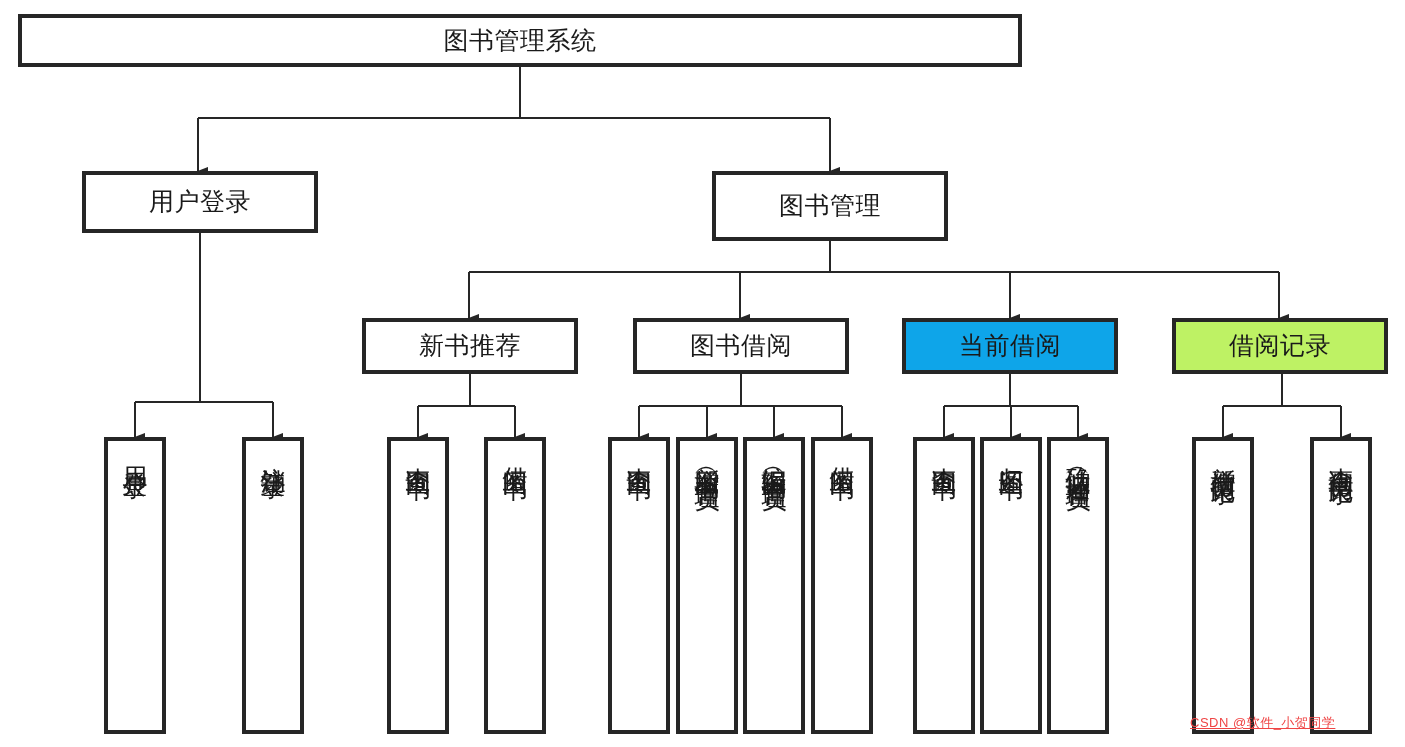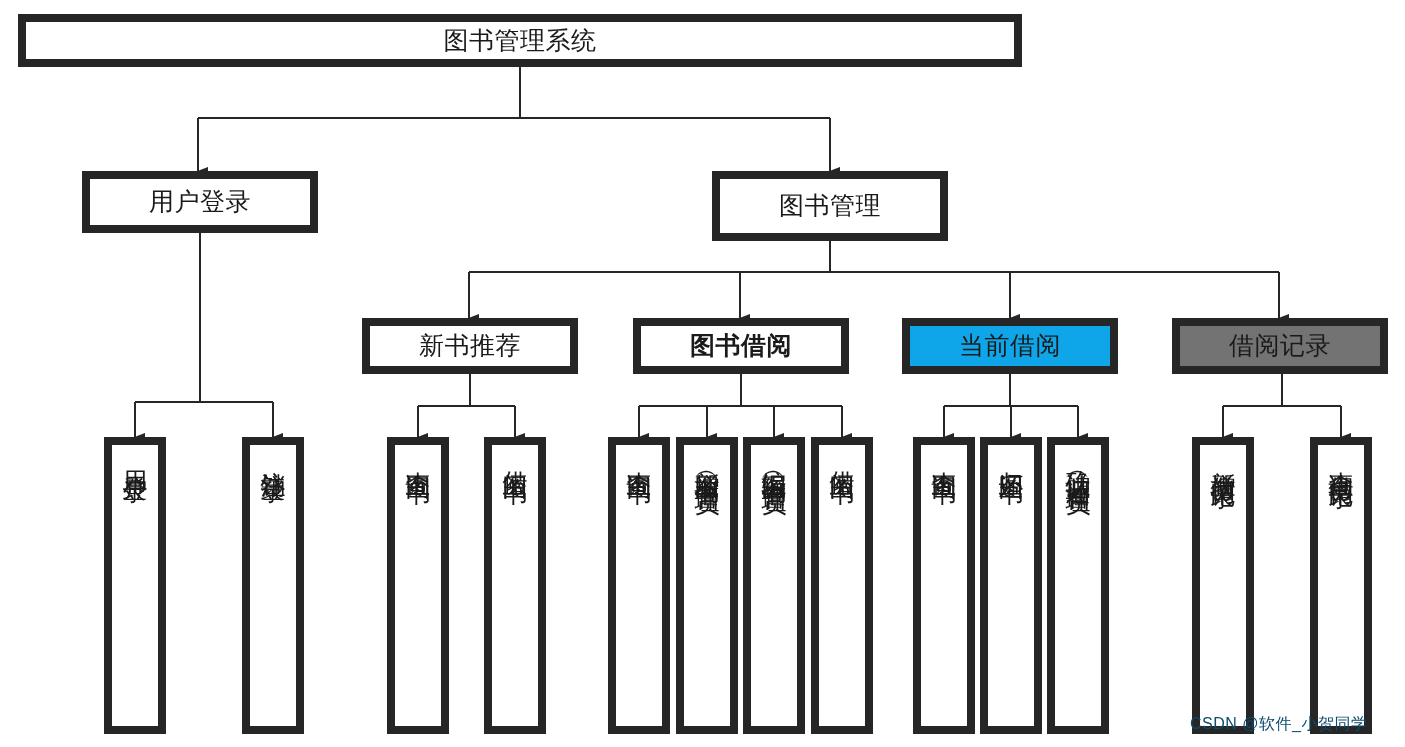--- a/index.html
+++ b/index.html
@@ -24,21 +24,21 @@
     left: 0;
     top: 0;
     width: 1405px;
     height: 747px;
     pointer-events: none;
   }
   .node {
     position: absolute;
     box-sizing: border-box;
     background: #ffffff;
-    border: 8px solid #1d4ed8;
+    border: 4px solid #1d4ed8;
     display: flex;
     align-items: center;
     justify-content: center;
     overflow: hidden;
   }
   .node .label {
     color: #1a1a1a;
     text-align: center;
     line-height: 1.18;
     white-space: pre;
@@ -56,24 +56,25 @@
     writing-mode: vertical-rl;
     text-orientation: upright;
     font-size: 25px;
     letter-spacing: 3px;
     line-height: 1;
   }
   .watermark {
     position: absolute;
     left: 1190px;
     top: 714px;
-    font-size: 16px;
-    color: #0c4a6e;
+    font-size: 13px;
+    color: #ef4444;
     white-space: nowrap;
     letter-spacing: 0.5px;
+    text-decoration: underline;
   }
 </style>
 </head>
 <body>
 
 <div id="diagram-root">
 
   <svg class="edges" viewBox="0 0 1405 747" xmlns="http://www.w3.org/2000/svg">
     <defs>
       <marker id="arrowhead" markerWidth="9" markerHeight="11" refX="4.5" refY="10.2" orient="auto" markerUnits="userSpaceOnUse">
@@ -123,27 +124,27 @@
       </div>
       <div class="node horizontal" style="left: 82px; top: 171px; width: 236px; height: 62px; border-color: rgb(38, 38, 38); background: rgb(255, 255, 255);">
         <span class="label" style="color: rgb(26, 26, 26);">用户登录</span>
       </div>
       <div class="node horizontal" style="left: 712px; top: 171px; width: 236px; height: 70px; border-color: rgb(38, 38, 38); background: rgb(255, 255, 255);">
         <span class="label" style="color: rgb(26, 26, 26);">图书管理</span>
       </div>
       <div class="node horizontal" style="left: 362px; top: 318px; width: 216px; height: 56px; border-color: rgb(38, 38, 38); background: rgb(255, 255, 255);">
         <span class="label" style="color: rgb(26, 26, 26);">新书推荐</span>
       </div>
-      <div class="node horizontal" style="left: 633px; top: 318px; width: 216px; height: 56px; border-color: rgb(38, 38, 38); background: rgb(255, 255, 255); font-weight: bold;">
+      <div class="node horizontal" style="left: 633px; top: 318px; width: 216px; height: 56px; border-color: rgb(38, 38, 38); background: rgb(255, 255, 255);">
         <span class="label" style="color: rgb(26, 26, 26);">图书借阅</span>
       </div>
       <div class="node horizontal" style="left: 902px; top: 318px; width: 216px; height: 56px; border-color: rgb(38, 38, 38); background: #0ea5e9;">
         <span class="label" style="color: rgb(26, 26, 26);">当前借阅</span>
       </div>
-      <div class="node horizontal" style="left: 1172px; top: 318px; width: 216px; height: 56px; border-color: rgb(38, 38, 38); background: #737373;">
+      <div class="node horizontal" style="left: 1172px; top: 318px; width: 216px; height: 56px; border-color: rgb(38, 38, 38); background: #bef264;">
         <span class="label" style="color: rgb(26, 26, 26);">借阅记录</span>
       </div>
       <div class="node vertical" style="left: 104px; top: 437px; width: 62px; height: 297px; border-color: rgb(38, 38, 38); background: rgb(255, 255, 255);">
         <span class="label" style="color: rgb(26, 26, 26);">用户登录</span>
       </div>
       <div class="node vertical" style="left: 242px; top: 437px; width: 62px; height: 297px; border-color: rgb(38, 38, 38); background: rgb(255, 255, 255);">
         <span class="label" style="color: rgb(26, 26, 26);">注销登录</span>
       </div>
       <div class="node vertical" style="left: 387px; top: 437px; width: 62px; height: 297px; border-color: rgb(38, 38, 38); background: rgb(255, 255, 255);">
         <span class="label" style="color: rgb(26, 26, 26);">查询图书</span>

